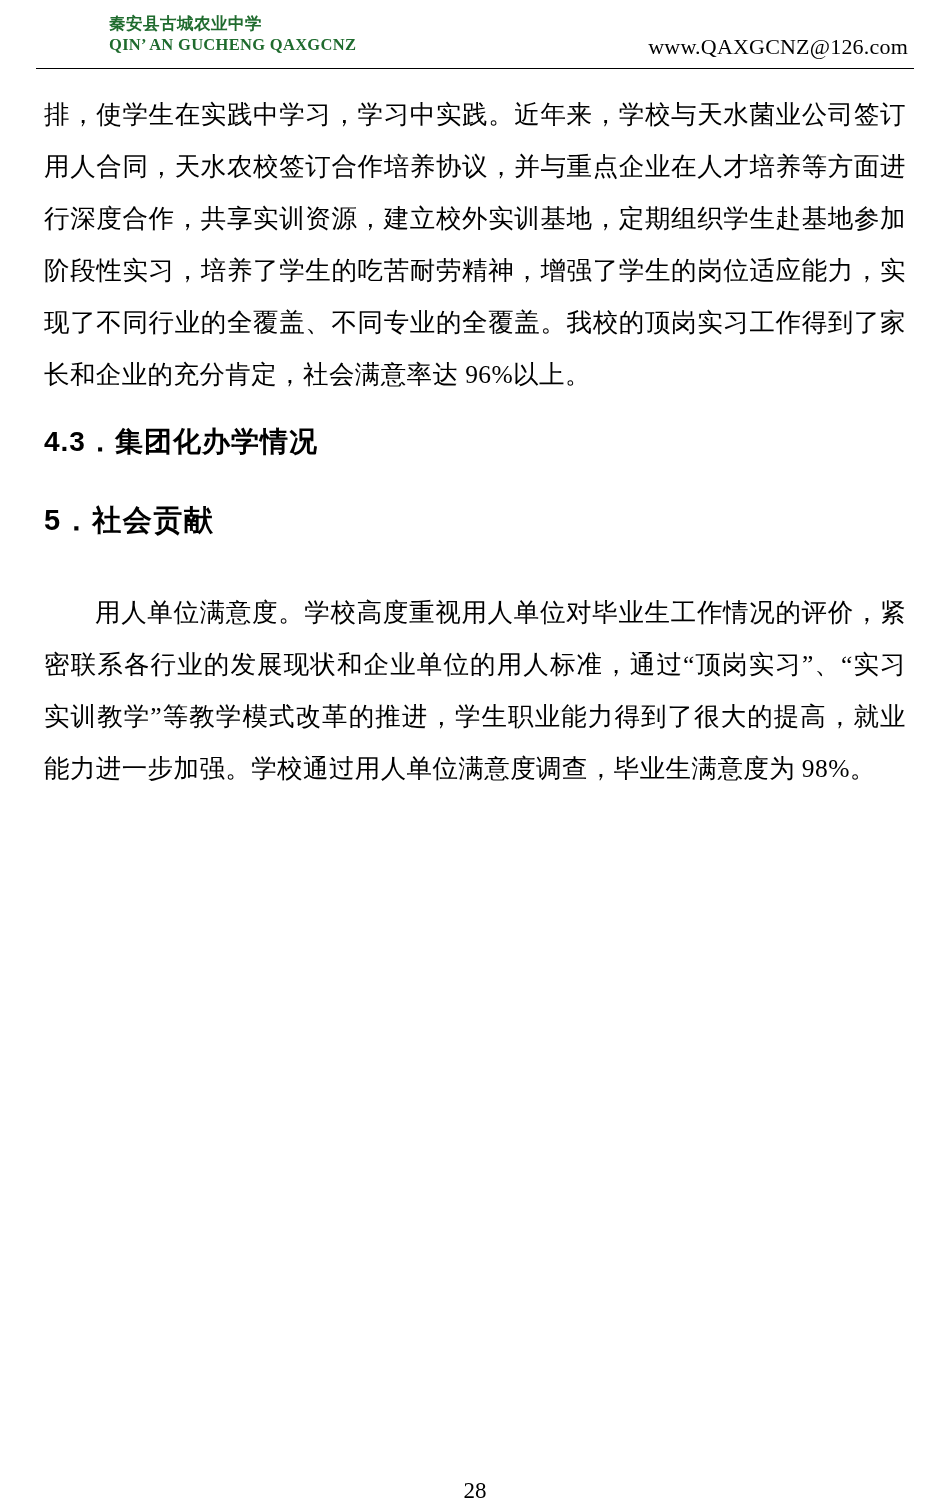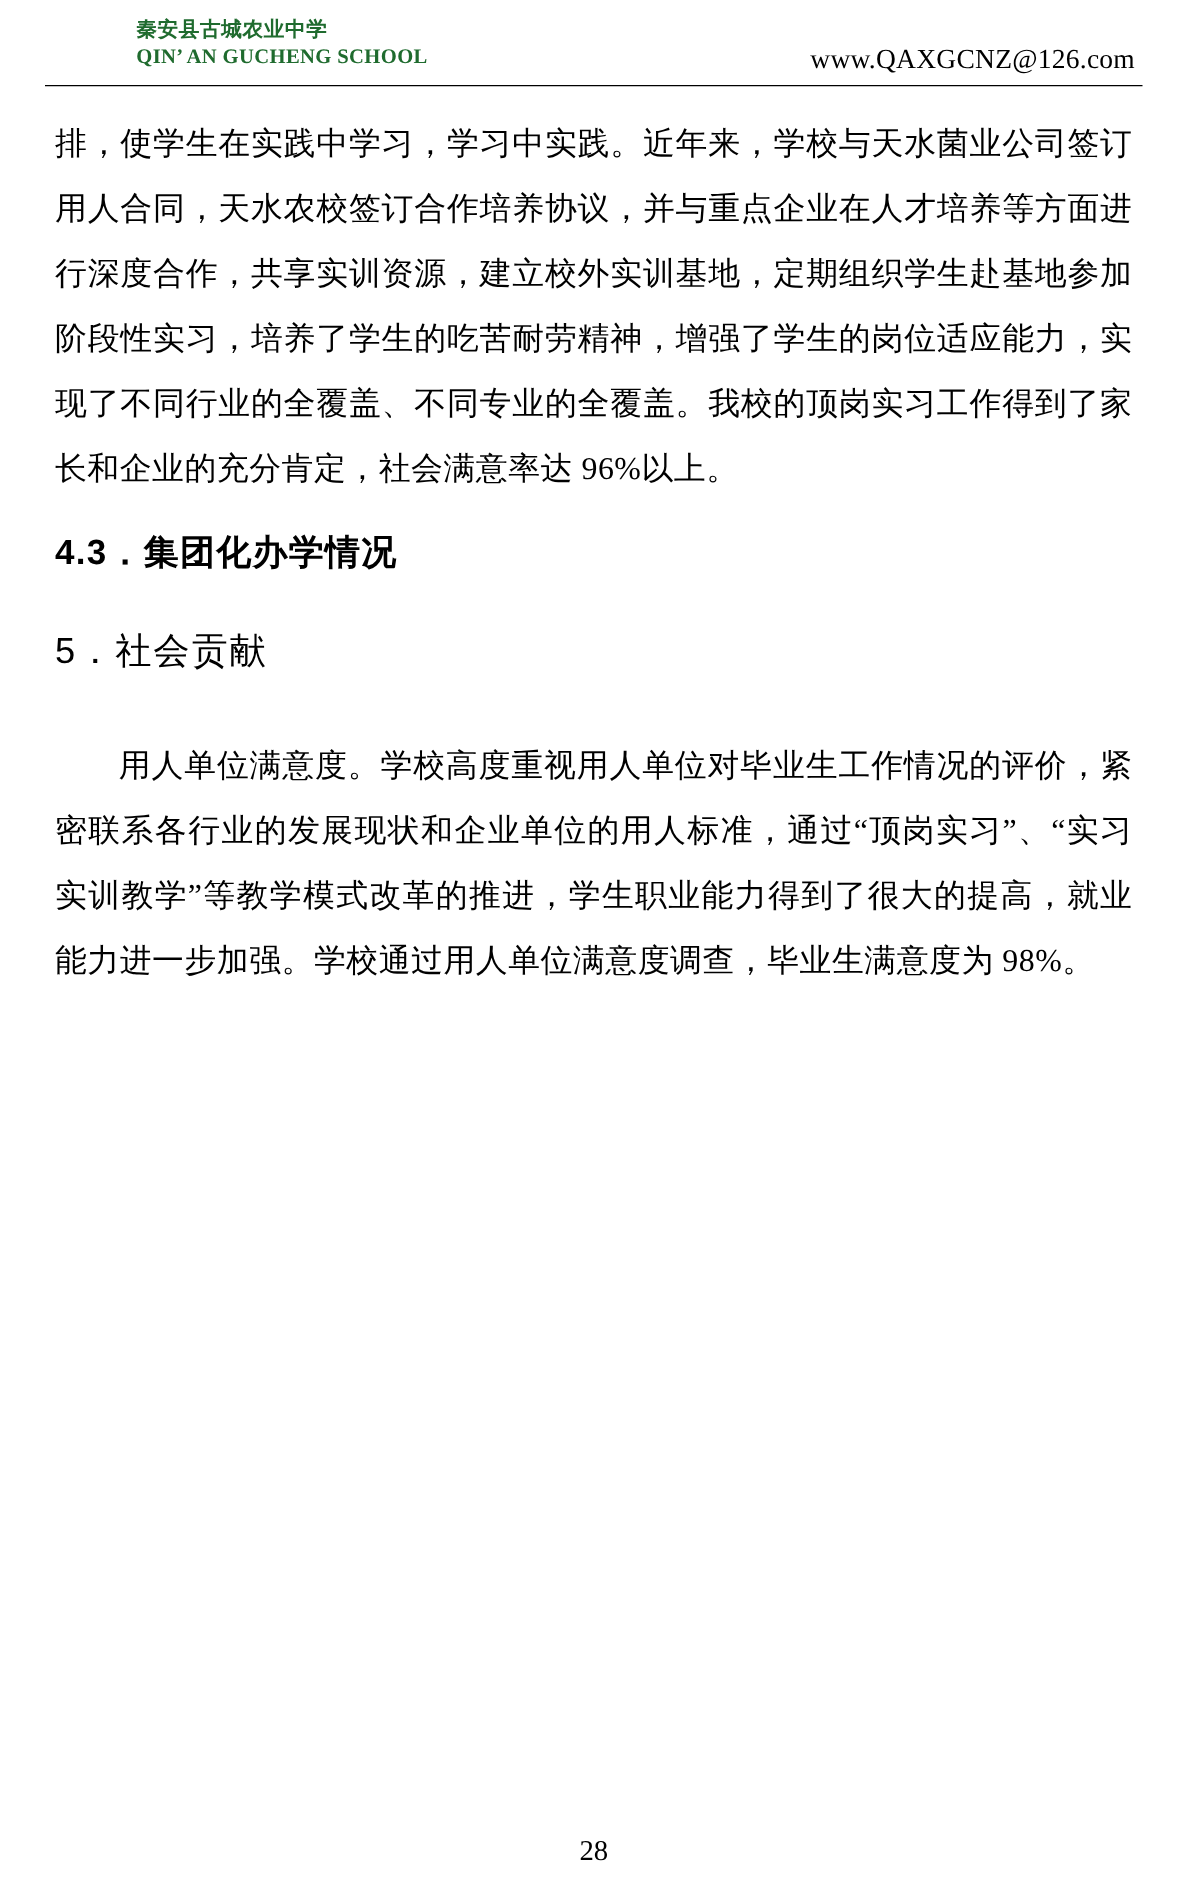--- a/index.html
+++ b/index.html
@@ -86,48 +86,48 @@
   h2.heading {
     font-family: "Liberation Sans", sans-serif;
     font-weight: bold;
     font-size: 28px;
     margin: 22px 0 20px 0;
     letter-spacing: 1px;
     color: #000;
   }
   h2.heading-major {
     font-family: "Liberation Sans", sans-serif;
-    font-weight: normal;
+    font-weight: bold;
     font-size: 29px;
     margin: 40px 0 22px 0;
     letter-spacing: 1.5px;
   }
   .gap-med { height: 24px; }
 
   
   .footer {
     position: absolute;
-    bottom: 18px;
+    bottom: 8px;
     left: 0;
     width: 950px;
     text-align: center;
     font-family: "Liberation Serif", serif;
     font-size: 23px;
     color: #000;
   }
 </style>
 </head>
 <body>
 
 <div class="page">
 
   <div class="header">
     <div class="header-left">
       <div class="school-cn">秦安县古城农业中学</div>
-      <div class="school-en">QIN’ AN GUCHENG SCHOOL</div>
+      <div class="school-en">QIN’ AN GUCHENG QAXGCNZ</div>
     </div>
     <div class="header-right">www.QAXGCNZ@126.com</div>
   </div>
   <div class="header-rule"></div>
 
   <div class="content">
 
     <p class="body-text">排，使学生在实践中学习，学习中实践。近年来，学校与天水菌业公司签订用人合同，天水农校签订合作培养协议，并与重点企业在人才培养等方面进行深度合作，共享实训资源，建立校外实训基地，定期组织学生赴基地参加阶段性实习，培养了学生的吃苦耐劳精神，增强了学生的岗位适应能力，实现了不同行业的全覆盖、不同专业的全覆盖。我校的顶岗实习工作得到了家长和企业的充分肯定，社会满意率达 96%以上。</p>
 
     <h2 class="heading">4.3．集团化办学情况</h2>

